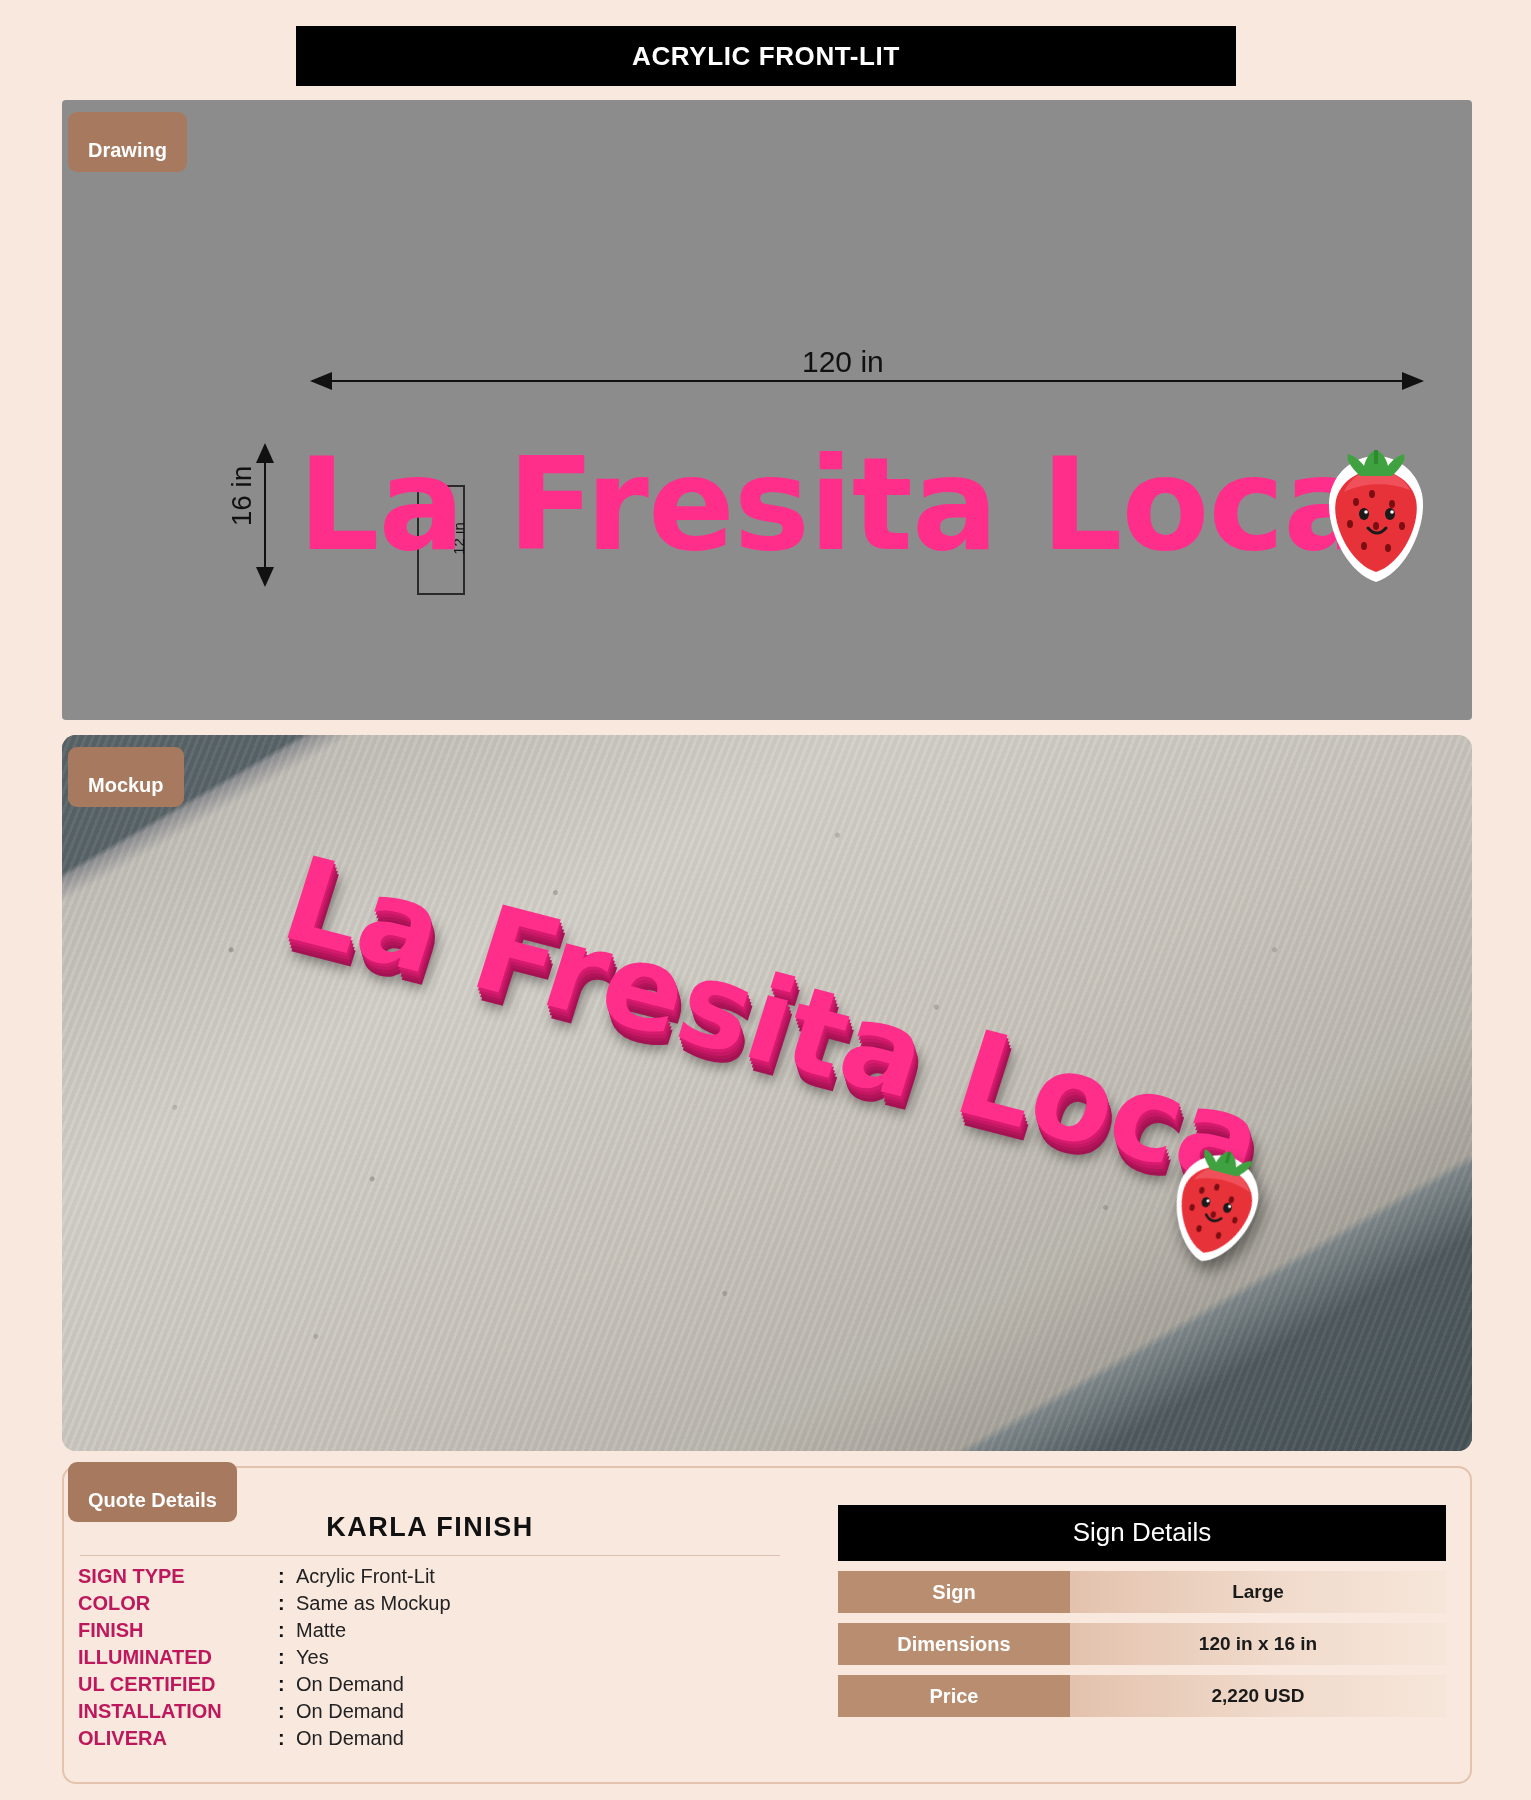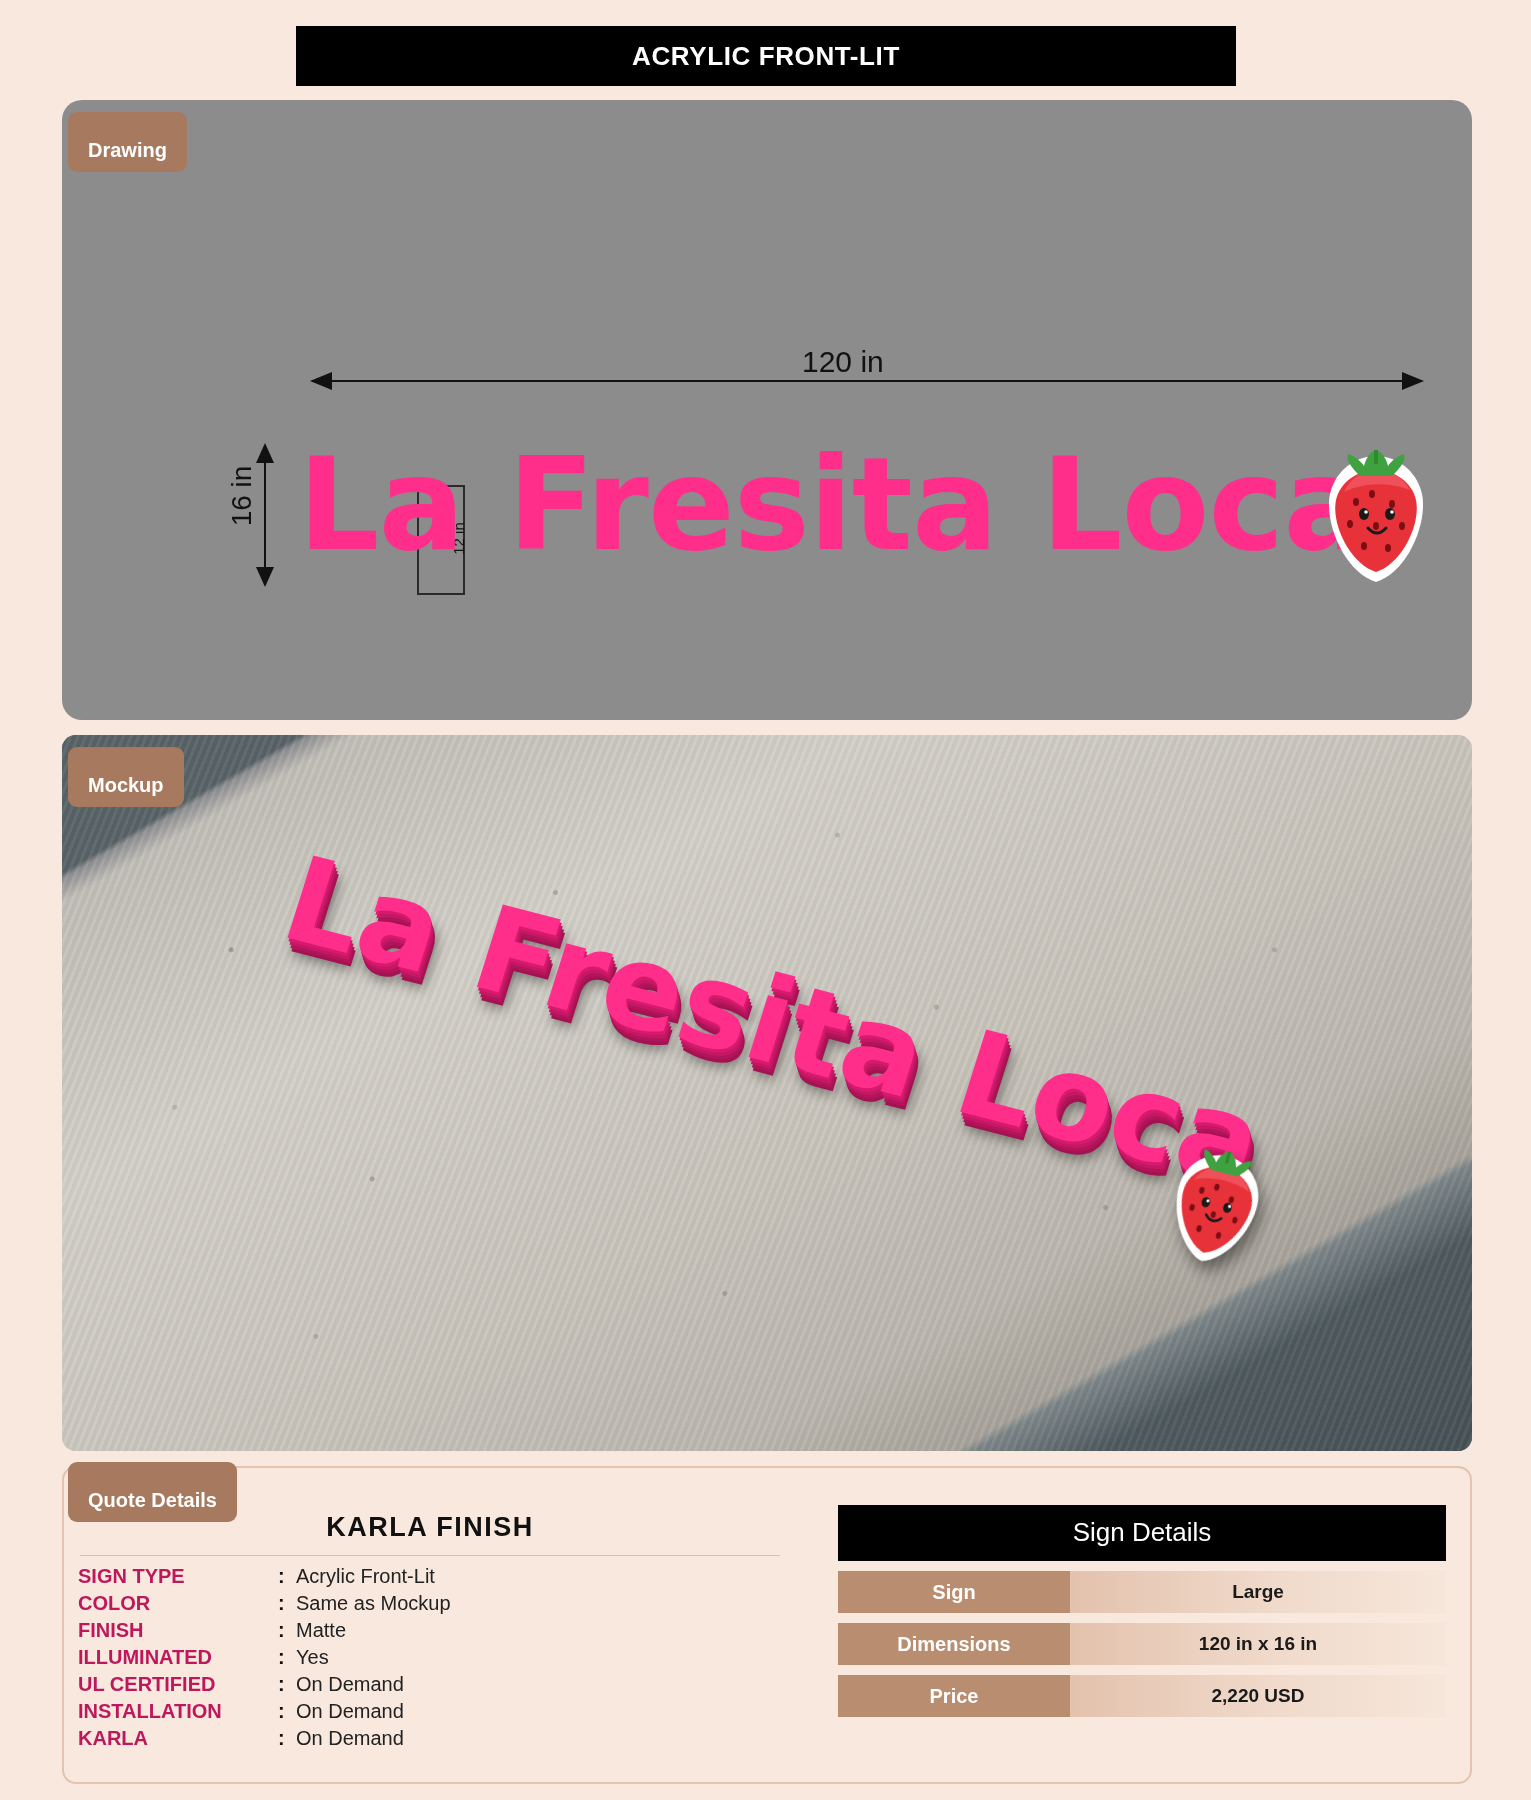--- a/index.html
+++ b/index.html
@@ -54,21 +54,21 @@
     white-space: nowrap;
   }
 
   
   #drawing-panel {
     left: 62px;
     top: 100px;
     width: 1410px;
     height: 620px;
     background: #8c8c8c;
-    border-radius: 20px;
+    border-radius: 4px;
   }
   #drawing-tab { left: 68px; top: 112px; }
 
   .dim-top {
     position: absolute;
     left: 250px;
     top: 280px;
     width: 1110px;
     height: 2px;
     background: #111;
@@ -435,21 +435,21 @@
       <span class="spec-key">UL CERTIFIED</span>
       <span class="spec-colon">:</span>
       <span class="spec-val">On Demand</span>
     </div>
     <div class="spec-row">
       <span class="spec-key">INSTALLATION</span>
       <span class="spec-colon">:</span>
       <span class="spec-val">On Demand</span>
     </div>
     <div class="spec-row">
-      <span class="spec-key">KARLA</span>
+      <span class="spec-key">OLIVERA</span>
       <span class="spec-colon">:</span>
       <span class="spec-val">On Demand</span>
     </div>
   </div>
 
   <div class="sign-details">
     <div class="sd-head">Sign Details</div>
     <div class="sd-row">
       <div class="sd-label">Sign</div>
       <div class="sd-value">Large</div>

